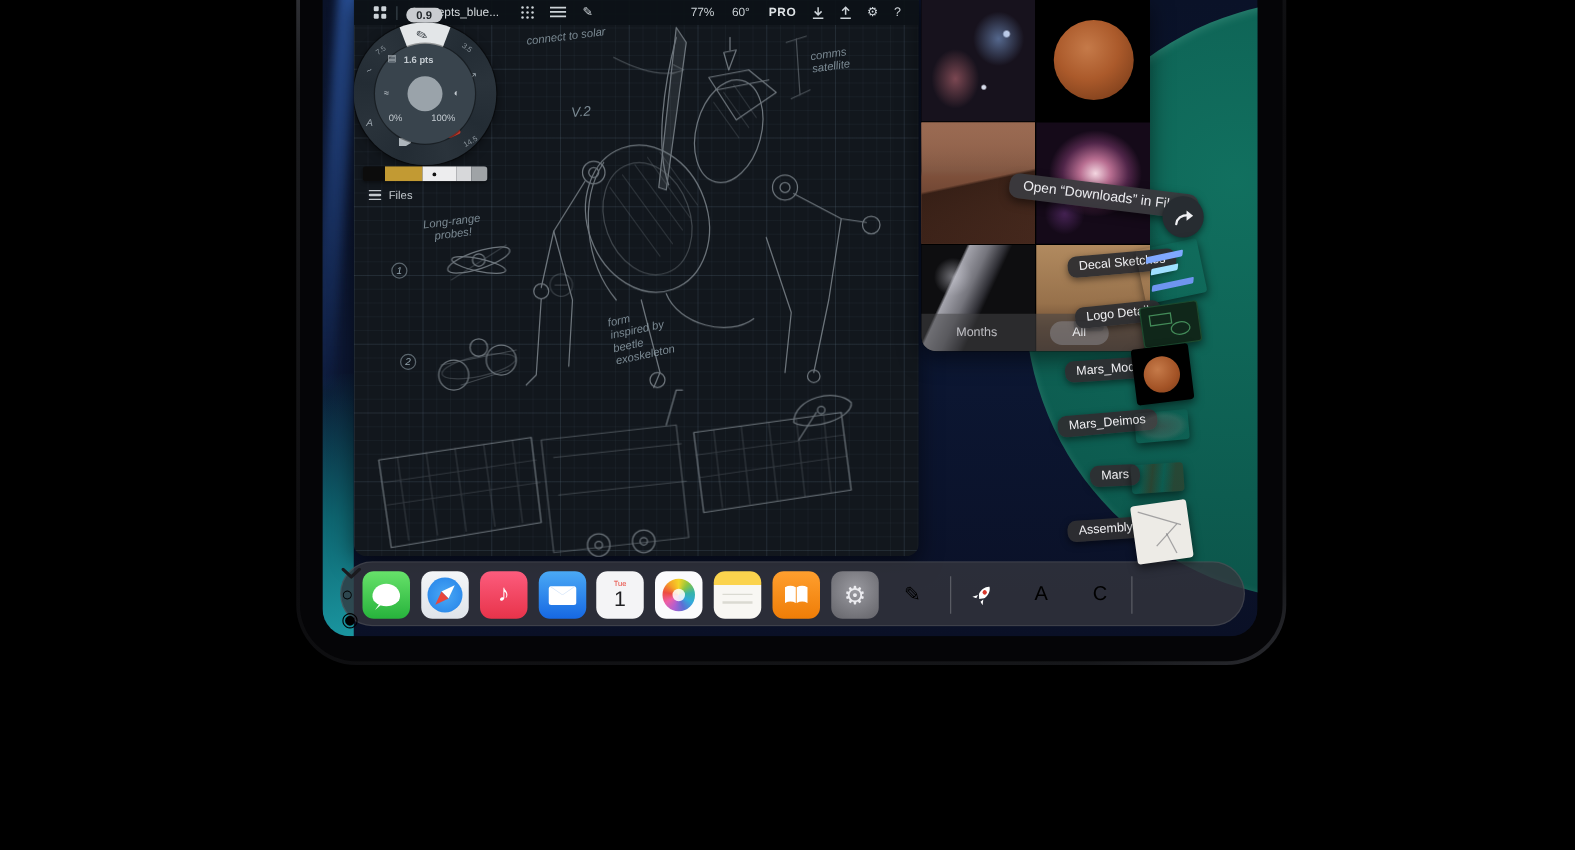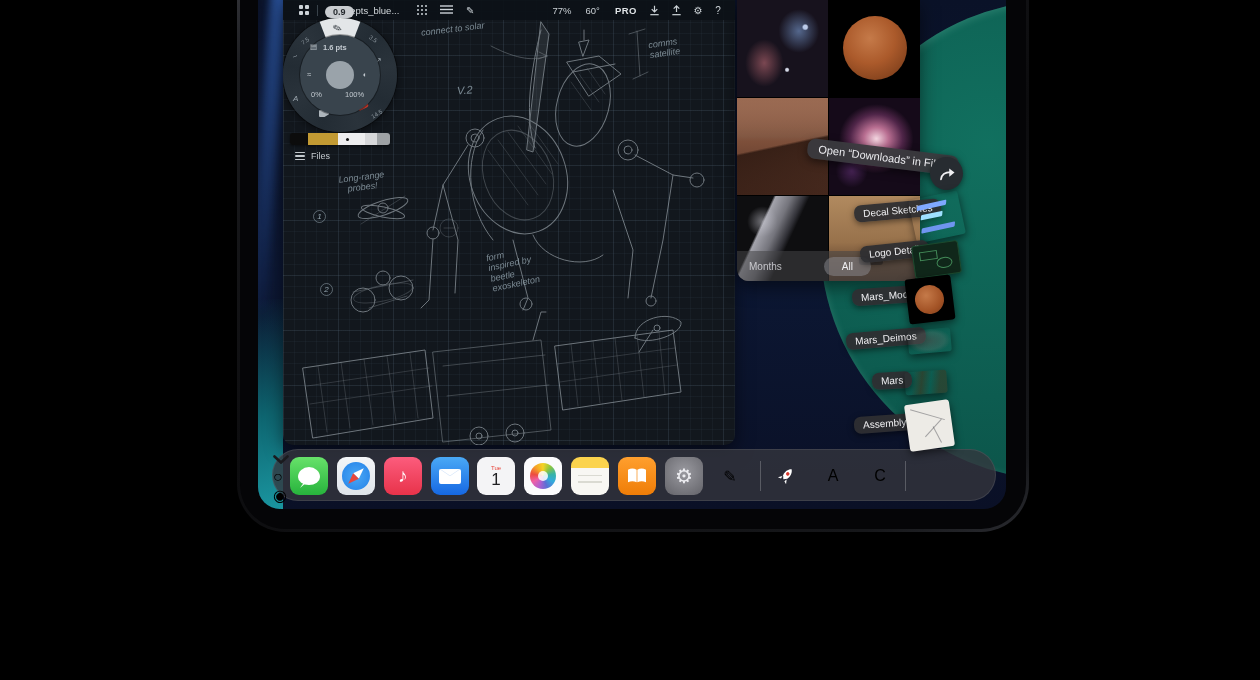--- a/index.html
+++ b/index.html
@@ -120,21 +120,21 @@
                        radial-gradient(closest-side at 25% 75%,rgba(120,60,145,0.5),transparent 70%); }
   .t-voyager { background:#0e0e10;
       background-image:linear-gradient(115deg,transparent 28%,rgba(200,200,210,0.8) 30%,rgba(160,160,170,0.7) 42%,rgba(80,80,90,0.5) 52%,transparent 56%),
                        radial-gradient(closest-side at 28% 30%,rgba(215,215,225,0.5),transparent 60%); }
   .t-rover { background:linear-gradient(180deg,#b18a5f 0%,#97714b 55%,#6c4d34 78%,#543a2a 100%); }
   .t-rover::after { content:""; position:absolute; left:30px; top:60px; width:24px; height:9px;
       border-radius:3px; background:rgba(40,26,16,0.85); }
   .ph-tabs { position:absolute; left:0; bottom:0; width:100%; height:30px;
              background:rgba(68,68,70,0.55); display:flex; align-items:center; z-index:3; }
   .ph-tab { color:rgba(235,235,240,0.75); font-size:10px; }
-  .ph-tab-months { margin-left:12px; }
+  .ph-tab-months { margin-left:28px; }
   .ph-tab-all { margin-left:42px; background:rgba(140,140,145,0.5); border-radius:13px;
                 padding:4px 18px; color:#f0f0f3; }
 
   
   .draglayer { position:absolute; inset:0; z-index:40; }
   .drop-tip { position:absolute; left:549px; top:147px; transform:rotate(7deg);
               background:rgba(58,58,62,0.95); color:#ececf0; font-size:11px;
               padding:4px 11px; border-radius:8px; white-space:nowrap;
               box-shadow:0 3px 8px rgba(0,0,0,0.5); }
   .share-badge { position:absolute; left:672px; top:157px; width:33px; height:33px;

